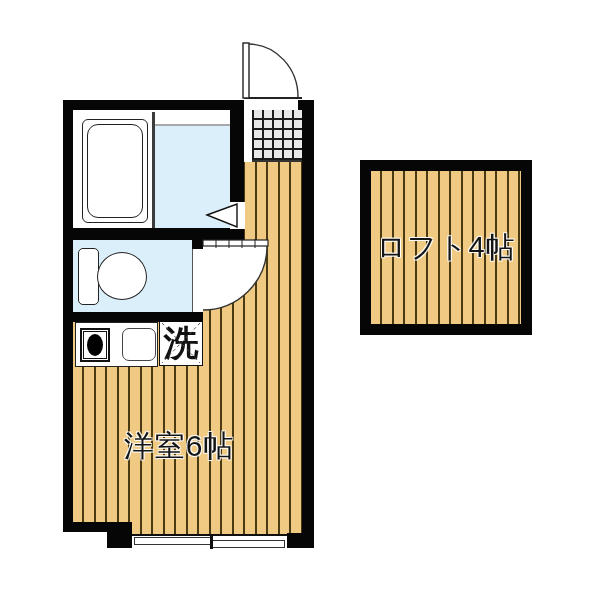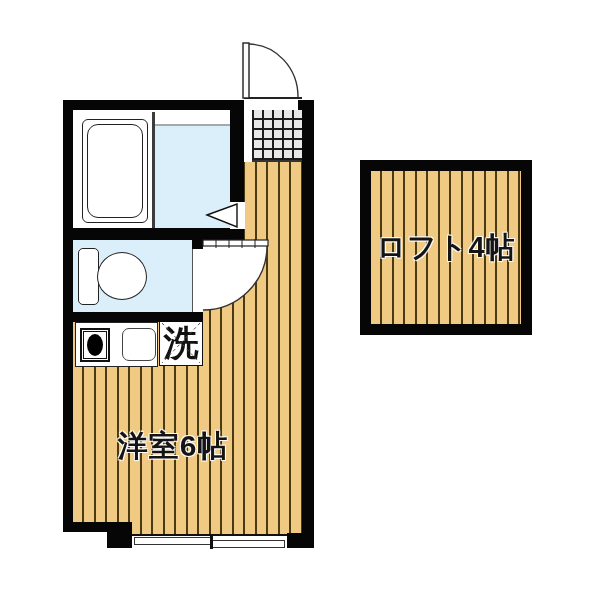--- a/index.html
+++ b/index.html
@@ -17,26 +17,26 @@
     background-color:#E8E8E8;
     background-image:
       repeating-linear-gradient(0deg,#1b1b1b 0 2px,transparent 2px 10px),
       repeating-linear-gradient(90deg,#1b1b1b 0 2px,transparent 2px 10px);
   }
   .wall{background:#060606;}
   .water{background:#DAEFFA;}
   .whitebox{background:#fff;}
   
   .room-label{
-    position:absolute;color:#141414;font-weight:bold;text-align:center;
+    position:absolute;color:#141414;font-weight:normal;text-align:center;
     letter-spacing:1px;
     text-shadow:1px 1px 0 rgba(255,255,255,.85),-1px -1px 0 rgba(255,255,255,.85),1px -1px 0 rgba(255,255,255,.85),-1px 1px 0 rgba(255,255,255,.85);
     white-space:nowrap;
   }
-  #main-room-label{left:94px;top:426px;width:158px;font-size:30px;}
+  #main-room-label{left:100px;top:426px;width:158px;font-size:30px;}
   #loft-label{left:369px;top:228px;width:154px;font-size:29px;}
   #washer-label{
     position:absolute;left:0;top:0;width:100%;height:100%;
     display:flex;align-items:center;justify-content:center;
     font-size:35px;font-weight:bold;color:#111;
   }
   svg{position:absolute;left:0;top:0;}
 </style>
 </head>
 <body>

